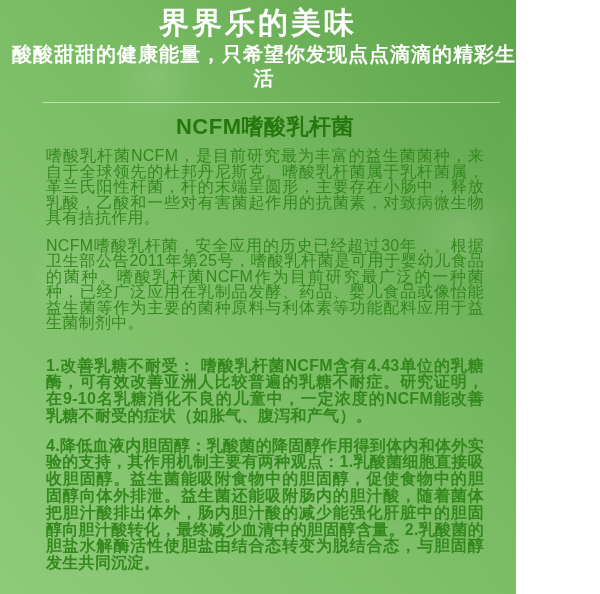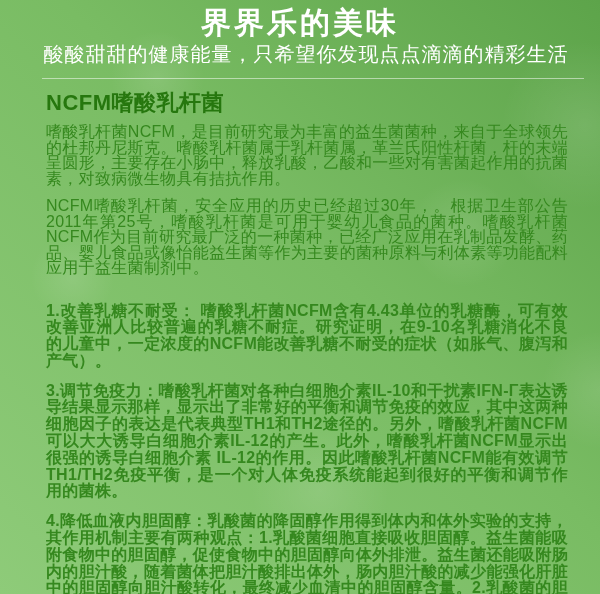--- a/index.html
+++ b/index.html
@@ -1,48 +1,48 @@
 <!DOCTYPE html>
 <html><head>
 <meta charset="utf-8">
 <style>
   html,body{margin:0;padding:0;}
   body{
     width:600px;height:594px;overflow:hidden;
     font-family:"Liberation Sans","DejaVu Sans",sans-serif;
   }
   .page{
-    position:relative;width:600px;height:594px;overflow:hidden;
+    position:relative;width:516px;height:594px;overflow:hidden;
     background:linear-gradient(to bottom left,#5da44a 0%,#79bc63 45%,#8ecb79 100%);
   }
   .bokeh{
     position:absolute;border-radius:50%;pointer-events:none;
     background:radial-gradient(circle, rgba(255,255,255,0.11) 0%, rgba(255,255,255,0) 70%);
   }
   .b1{left:408px;top:178px;width:110px;height:110px;}
   .b2{left:500px;top:40px;width:170px;height:170px;}
   .b3{left:30px;top:235px;width:85px;height:85px;}
   .b4{left:250px;top:420px;width:140px;height:140px;}
   .b5{left:110px;top:30px;width:95px;height:95px;}
   .b6{left:540px;top:330px;width:120px;height:120px;}
 
   header{position:relative;text-align:center;padding-top:5px;color:#ffffff;}
   .title{
     margin:0;font-size:30px;font-weight:bold;letter-spacing:3px;line-height:36px;
   }
   .subtitle{
-    margin:1px 0 0;font-size:20px;font-weight:normal;letter-spacing:1px;line-height:24px;padding-left:12px;
+    margin:1px 0 0;font-size:20px;font-weight:bold;letter-spacing:1px;line-height:24px;padding-left:12px;
   }
   .divider{
     position:relative;height:1px;background:rgba(255,255,255,0.5);
     margin:12px 16px 0 42px;
   }
   section{position:relative;padding:0 32px 0 46px;}
   section h2{
-    margin:0;font-size:22px;font-weight:bold;color:#26770e;letter-spacing:0.5px;line-height:26px;
+    margin:0;font-size:22px;font-weight:bold;color:#26770e;letter-spacing:0.5px;line-height:26px;text-align:center;
   }
   section p{
     margin:0;font-size:16px;color:#35881e;text-align:justify;letter-spacing:0.3px;
   }
   .s1{margin-top:11px;}
   .s1 p{line-height:15.5px;margin-top:12px;}
   .s1 p.first{margin-top:8px;}
   .s2{margin-top:27px;}
   .s2 p{line-height:16.8px;margin-top:13px;font-weight:bold;}
   .s2 p.first{margin-top:9px;}
@@ -66,16 +66,15 @@
   <div class="divider"></div>
 
   <section class="s1">
     <h2>NCFM嗜酸乳杆菌</h2>
     <p class="first">嗜酸乳杆菌NCFM，是目前研究最为丰富的益生菌菌种，来自于全球领先的杜邦丹尼斯克。嗜酸乳杆菌属于乳杆菌属，革兰氏阳性杆菌，杆的末端呈圆形，主要存在小肠中，释放乳酸，乙酸和一些对有害菌起作用的抗菌素，对致病微生物具有拮抗作用。</p>
     <p>NCFM嗜酸乳杆菌，安全应用的历史已经超过30年，。根据卫生部公告2011年第25号，嗜酸乳杆菌是可用于婴幼儿食品的菌种。嗜酸乳杆菌NCFM作为目前研究最广泛的一种菌种，已经广泛应用在乳制品发酵、药品、婴儿食品或像怡能益生菌等作为主要的菌种原料与利体素等功能配料应用于益生菌制剂中。</p>
   </section>
 
   <section class="s2">
     <p class="first">1.改善乳糖不耐受： 嗜酸乳杆菌NCFM含有4.43单位的乳糖酶，可有效改善亚洲人比较普遍的乳糖不耐症。研究证明，在9-10名乳糖消化不良的儿童中，一定浓度的NCFM能改善乳糖不耐受的症状（如胀气、腹泻和产气）。</p>
-    <p>3.调节免疫力：嗜酸乳杆菌对各种白细胞介素IL-10和干扰素IFN-Γ表达诱导结果显示那样，显示出了非常好的平衡和调节免疫的效应，其中这两种细胞因子的表达是代表典型TH1和TH2途径的。另外，嗜酸乳杆菌NCFM可以大大诱导白细胞介素IL-12的产生。此外，嗜酸乳杆菌NCFM显示出很强的诱导白细胞介素 IL-12的作用。因此嗜酸乳杆菌NCFM能有效调节TH1/TH2免疫平衡，是一个对人体免疫系统能起到很好的平衡和调节作用的菌株。</p>
     <p>4.降低血液内胆固醇：乳酸菌的降固醇作用得到体内和体外实验的支持，其作用机制主要有两种观点：1.乳酸菌细胞直接吸收胆固醇。益生菌能吸附食物中的胆固醇，促使食物中的胆固醇向体外排泄。益生菌还能吸附肠内的胆汁酸，随着菌体把胆汁酸排出体外，肠内胆汁酸的减少能强化肝脏中的胆固醇向胆汁酸转化，最终减少血清中的胆固醇含量。2.乳酸菌的胆盐水解酶活性使胆盐由结合态转变为脱结合态，与胆固醇发生共同沉淀。</p>
   </section>
 </div>
 
 </body></html>

